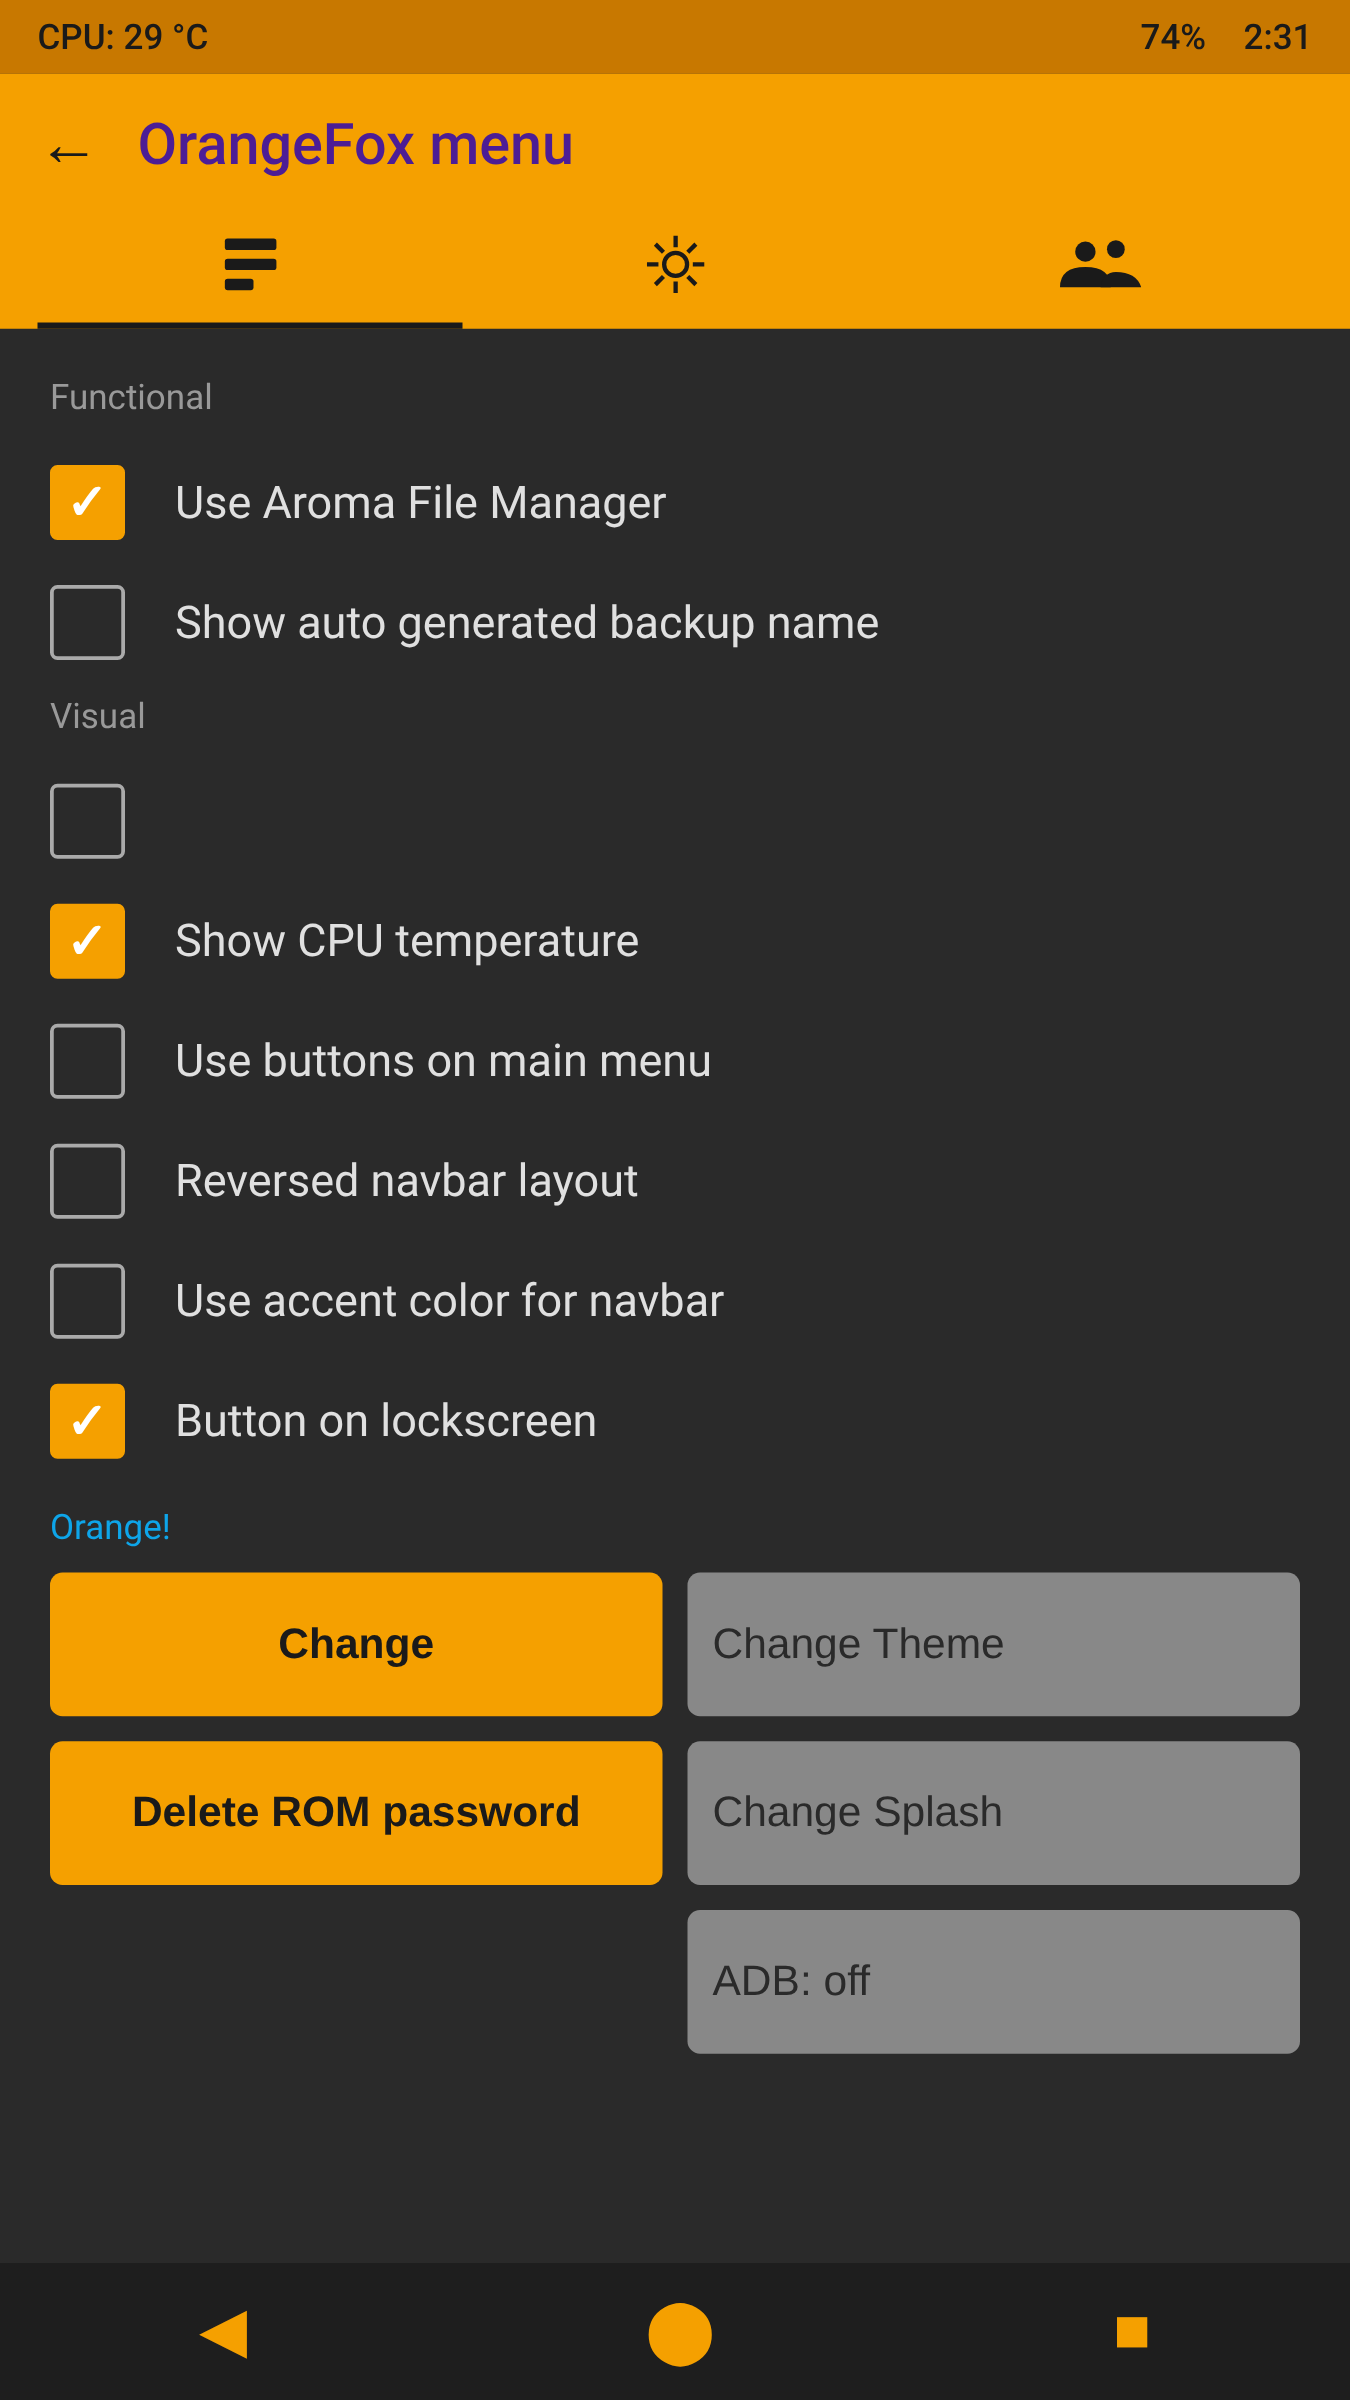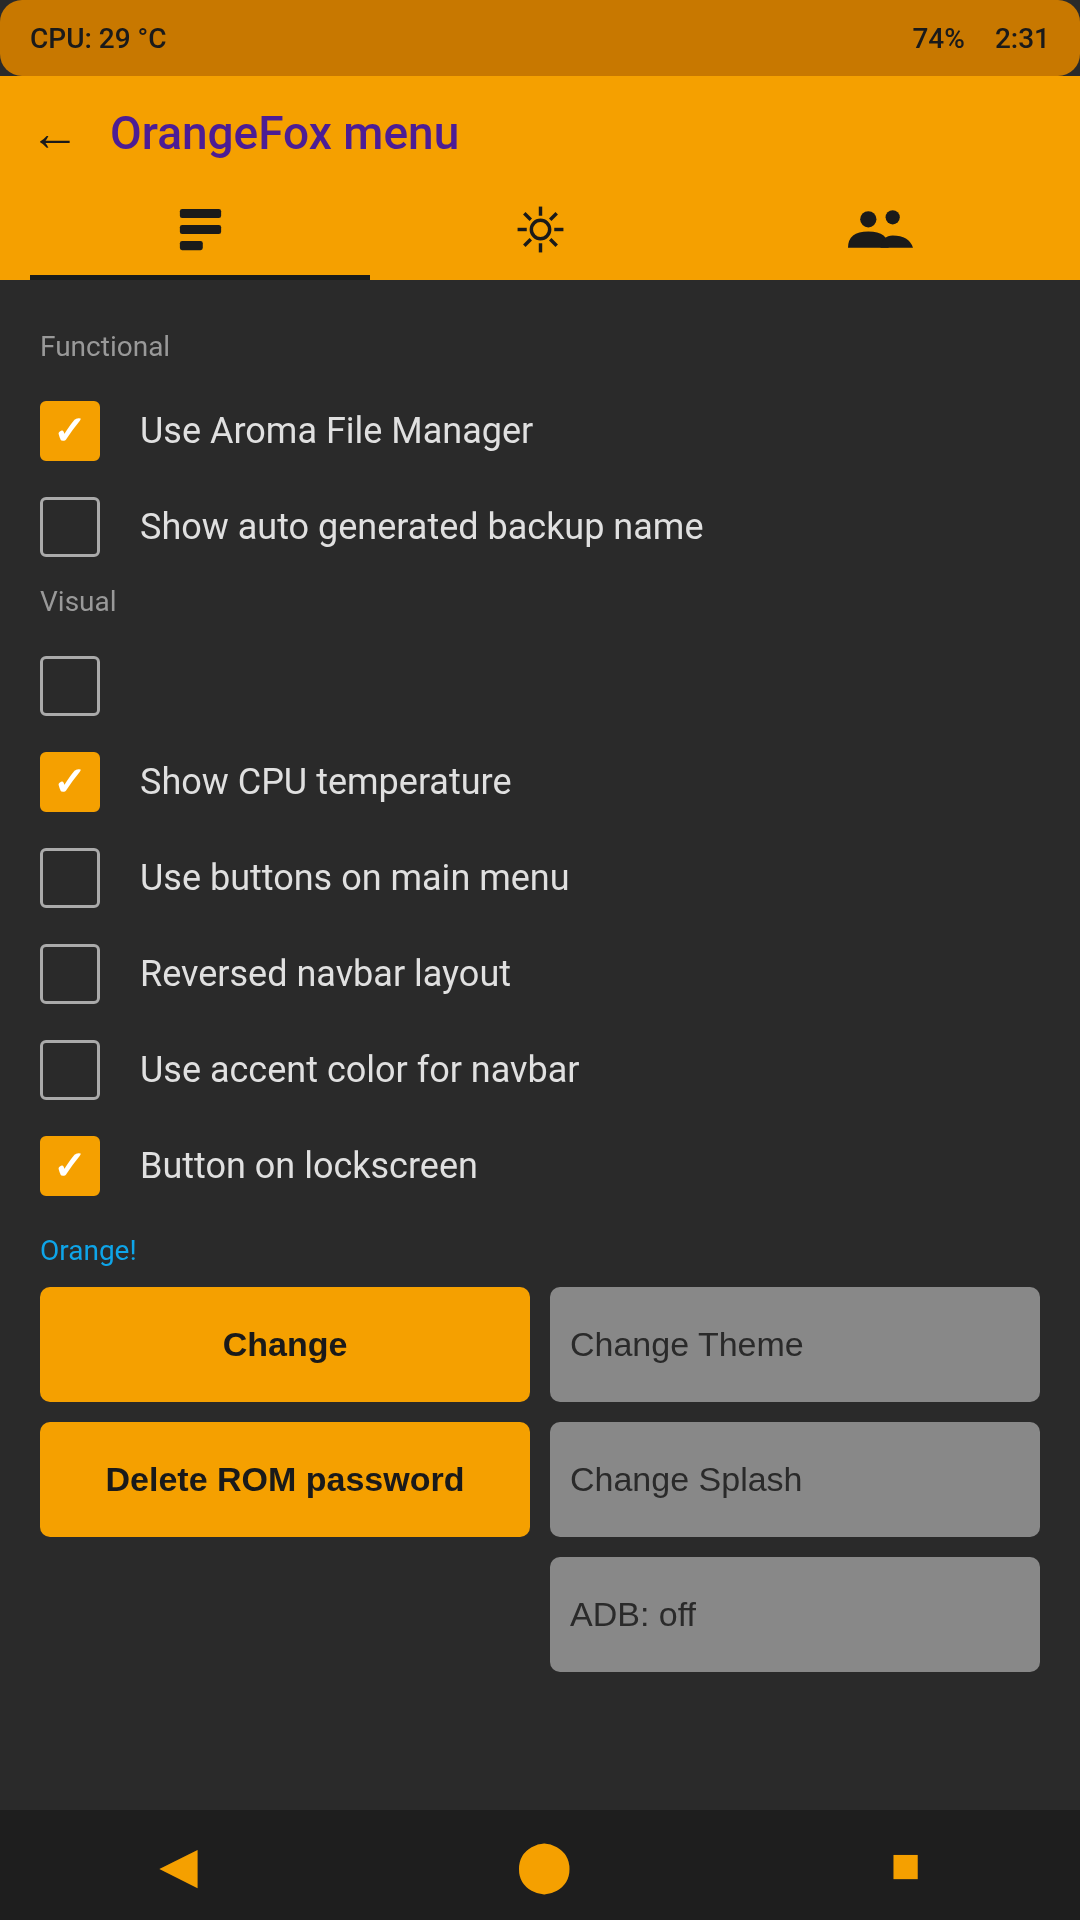--- a/index.html
+++ b/index.html
@@ -9,27 +9,26 @@
       min-height: 1920px;
       background: #2a2a2a;
       font-family: 'Roboto', Arial, sans-serif;
       color: #e0e0e0;
       overflow-x: hidden;
     }
 
     
     .status-bar {
       width: 100%;
-      height: 76px;
+      height: 59px;
       background: #c87800;
       display: flex;
       align-items: center;
       justify-content: space-between;
       padding: 0 30px;
-      border-radius: 22px;
     }
     .status-bar-left {
       font-size: 28px;
       color: #1a1a1a;
       font-weight: 500;
     }
     .status-bar-right {
       display: flex;
       gap: 30px;
       font-size: 28px;
@@ -85,21 +84,21 @@
       height: 5px;
       background: #1a1a1a;
     }
     .tab-icon {
       font-size: 50px;
       color: #1a1a1a;
     }
 
     
     .content {
-      padding: 40px 40px;
+      padding: 28px 40px;
     }
 
     
     .section-header {
       font-size: 28px;
       color: #999;
       margin-bottom: 20px;
       margin-top: 10px;
     }
 

